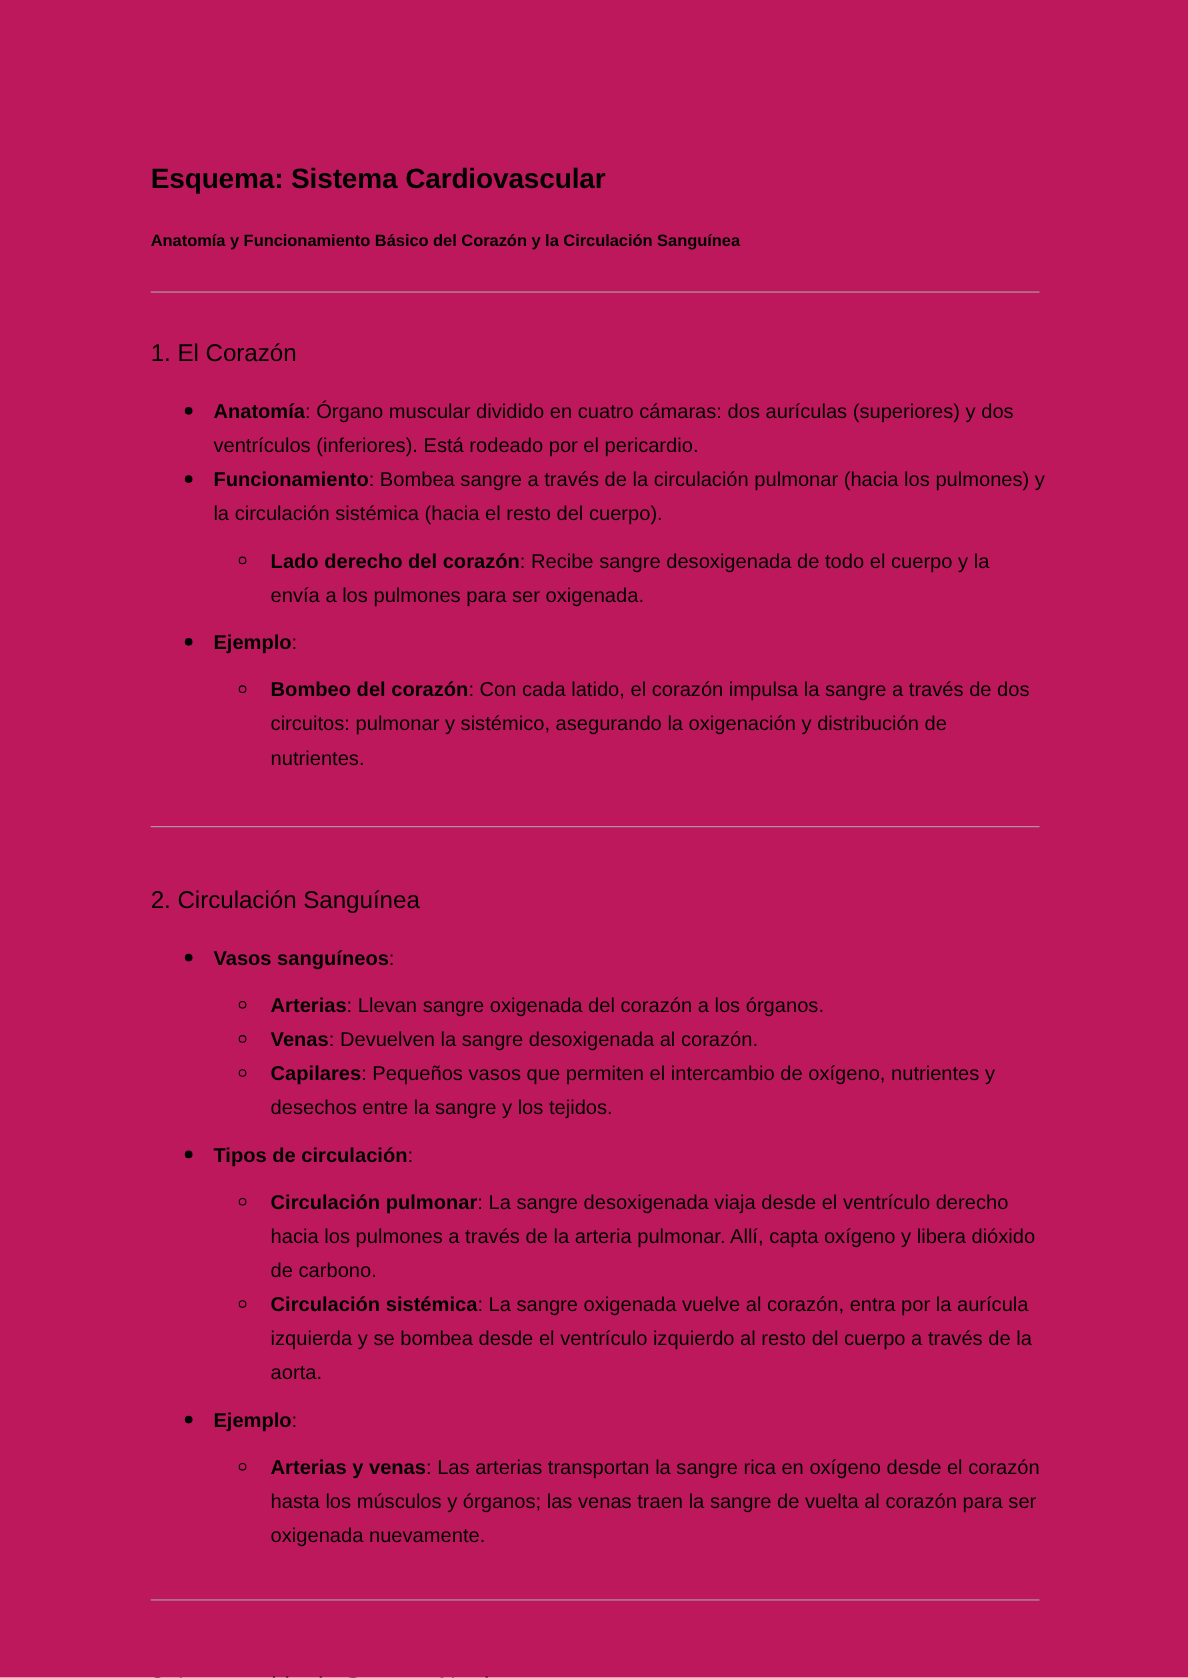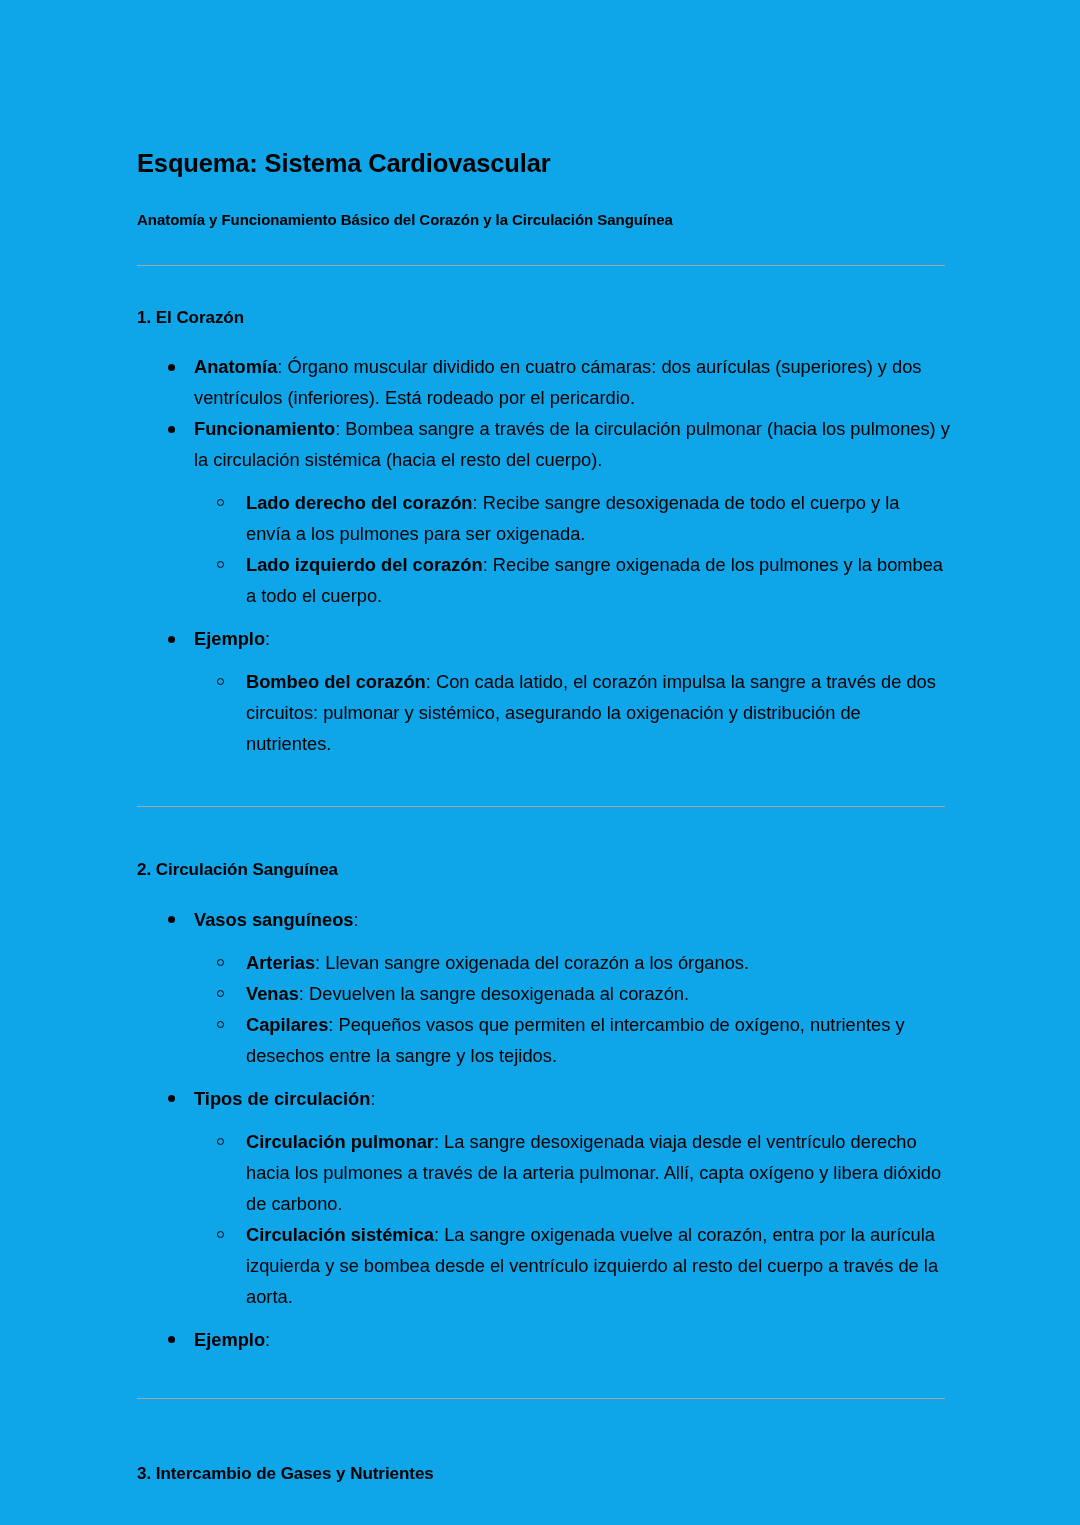--- a/index.html
+++ b/index.html
@@ -14,21 +14,21 @@
     color: #000000;
     -webkit-font-smoothing: antialiased;
   }
 
   .page {
     position: relative;
     width: 1080px;
     height: 1525px;
     box-sizing: border-box;
     padding: 148px 120px 0 137px;
-    background: #0ea5e9;
+    background: #be185d;
   }
 
   .doc-title {
     font-size: 25.5px;
     font-weight: bold;
     letter-spacing: -0.15px;
     line-height: 1.25;
     margin: 0 0 0 0;
   }
 
@@ -45,22 +45,22 @@
     border: 0;
     border-top: 1.6px solid #a6a6a6;
     width: 808px;
     margin: 0;
   }
   .divider-1 { margin-top: 36px; }
   .divider-2 { margin-top: 47px; }
   .divider-3 { margin-top: 43px; }
 
   .section-heading {
-    font-size: 17px;
-    font-weight: bold;
+    font-size: 22px;
+    font-weight: normal;
     letter-spacing: -0.05px;
     line-height: 1.3;
     margin: 0;
   }
   .sh-1 { margin-top: 41px; }
   .sh-2 { margin-top: 52px; }
   .sh-3 { margin-top: 64px; }
 
   ul.level1 {
     list-style: none;
@@ -145,23 +145,20 @@
     <li class="bullet1">
       <span class="li-text"><span class="lead">Anatomía</span><span>: Órgano muscular dividido en cuatro cámaras: dos aurículas (superiores) y dos ventrículos (inferiores). Está rodeado por el pericardio.</span></span>
     </li>
 
     <li class="bullet1">
       <span class="li-text"><span class="lead">Funcionamiento</span><span>: Bombea sangre a través de la circulación pulmonar (hacia los pulmones) y la circulación sistémica (hacia el resto del cuerpo).</span></span>
       <ul class="level2">
         <li class="bullet2">
           <span class="li-text"><span class="lead">Lado derecho del corazón</span><span>: Recibe sangre desoxigenada de todo el cuerpo y la envía a los pulmones para ser oxigenada.</span></span>
         </li>
-        <li class="bullet2">
-          <span class="li-text"><span class="lead">Lado izquierdo del corazón</span><span>: Recibe sangre oxigenada de los pulmones y la bombea a todo el cuerpo.</span></span>
-        </li>
       </ul>
     </li>
 
     <li class="bullet1">
       <span class="li-text"><span class="lead">Ejemplo</span><span>:</span></span>
       <ul class="level2">
         <li class="bullet2">
           <span class="li-text"><span class="lead">Bombeo del corazón</span><span>: Con cada latido, el corazón impulsa la sangre a través de dos circuitos: pulmonar y sistémico, asegurando la oxigenación y distribución de nutrientes.</span></span>
         </li>
       </ul>
@@ -197,20 +194,25 @@
           <span class="li-text"><span class="lead">Circulación pulmonar</span><span>: La sangre desoxigenada viaja desde el ventrículo derecho hacia los pulmones a través de la arteria pulmonar. Allí, capta oxígeno y libera dióxido de carbono.</span></span>
         </li>
         <li class="bullet2">
           <span class="li-text"><span class="lead">Circulación sistémica</span><span>: La sangre oxigenada vuelve al corazón, entra por la aurícula izquierda y se bombea desde el ventrículo izquierdo al resto del cuerpo a través de la aorta.</span></span>
         </li>
       </ul>
     </li>
 
     <li class="bullet1">
       <span class="li-text"><span class="lead">Ejemplo</span><span>:</span></span>
+      <ul class="level2">
+        <li class="bullet2">
+          <span class="li-text"><span class="lead">Arterias y venas</span><span>: Las arterias transportan la sangre rica en oxígeno desde el corazón hasta los músculos y órganos; las venas traen la sangre de vuelta al corazón para ser oxigenada nuevamente.</span></span>
+        </li>
+      </ul>
     </li>
 
   </ul>
 
   <hr class="divider divider-3">
 
   <h3 class="section-heading sh-3">3. Intercambio de Gases y Nutrientes</h3>
 
 </div>
 

